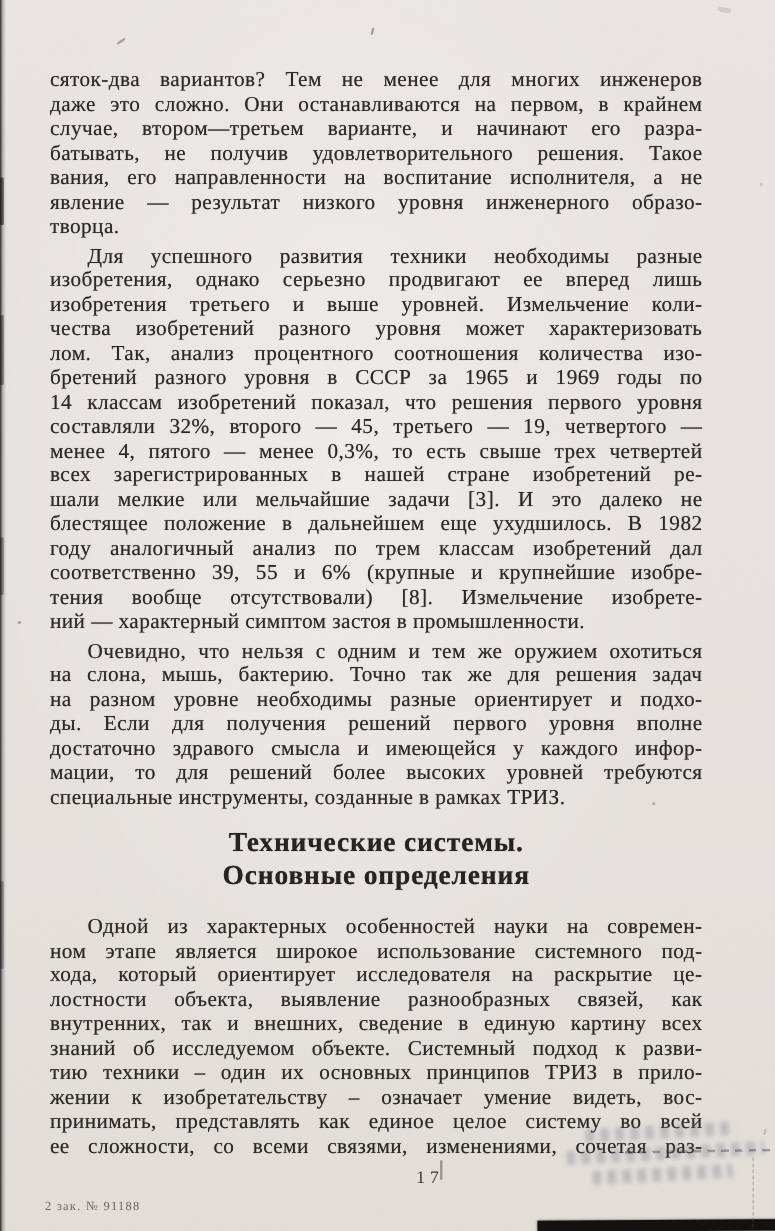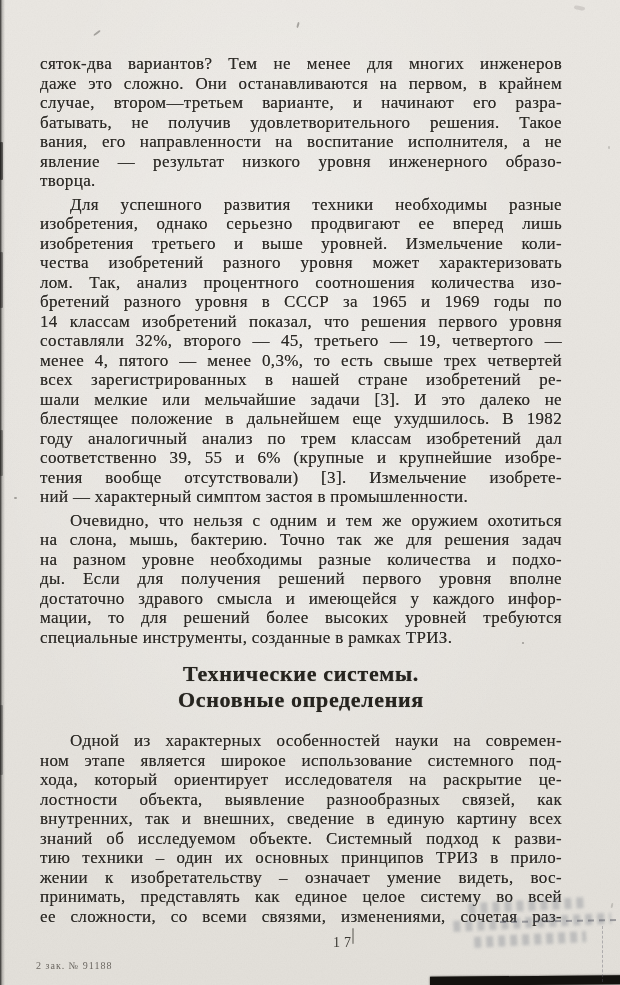--- a/index.html
+++ b/index.html
@@ -107,27 +107,27 @@
         <div class="line">лом. Так, анализ процентного соотношения количества изо-</div>
         <div class="line">бретений разного уровня в СССР за 1965 и 1969 годы по</div>
         <div class="line">14 классам изобретений показал, что решения первого уровня</div>
         <div class="line">составляли 32%, второго — 45, третьего — 19, четвертого —</div>
         <div class="line">менее 4, пятого — менее 0,3%, то есть свыше трех четвертей</div>
         <div class="line">всех зарегистрированных в нашей стране изобретений ре-</div>
         <div class="line">шали мелкие или мельчайшие задачи [3]. И это далеко не</div>
         <div class="line">блестящее положение в дальнейшем еще ухудшилось. В 1982</div>
         <div class="line">году аналогичный анализ по трем классам изобретений дал</div>
         <div class="line">соответственно 39, 55 и 6% (крупные и крупнейшие изобре-</div>
-        <div class="line">тения вообще отсутствовали) [3]. Измельчение изобрете-</div>
+        <div class="line">тения вообще отсутствовали) [8]. Измельчение изобрете-</div>
         <div class="line endpara">ний — характерный симптом застоя в промышленности.</div>
       </div>
       <div class="para">
         <div class="line first">Очевидно, что нельзя с одним и тем же оружием охотиться</div>
         <div class="line">на слона, мышь, бактерию. Точно так же для решения задач</div>
-        <div class="line">на разном уровне необходимы разные количества и подхо-</div>
+        <div class="line">на разном уровне необходимы разные ориентирует и подхо-</div>
         <div class="line">ды. Если для получения решений первого уровня вполне</div>
         <div class="line">достаточно здравого смысла и имеющейся у каждого инфор-</div>
         <div class="line">мации, то для решений более высоких уровней требуются</div>
         <div class="line endpara">специальные инструменты, созданные в рамках ТРИЗ.</div>
       </div>
       <div class="heading">
         <div class="heading-line">Технические системы.</div>
         <div class="heading-line">Основные определения</div>
       </div>
       <div class="para">

